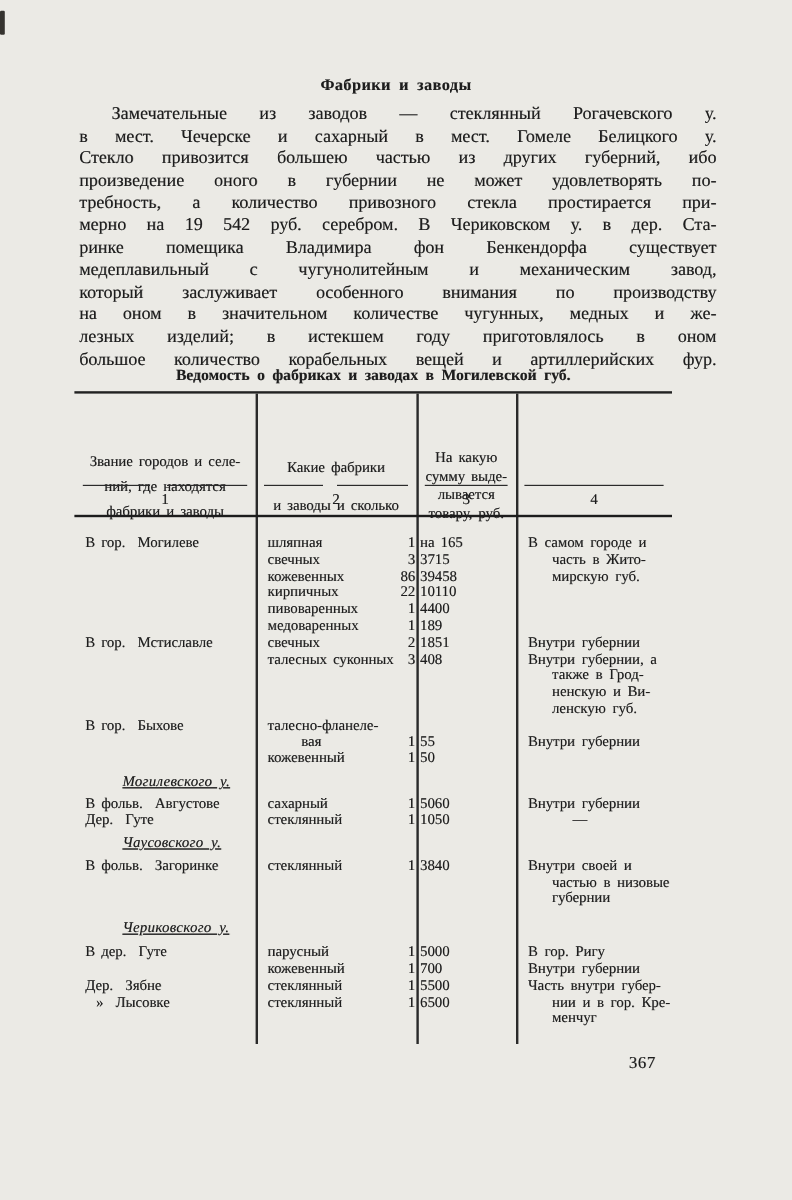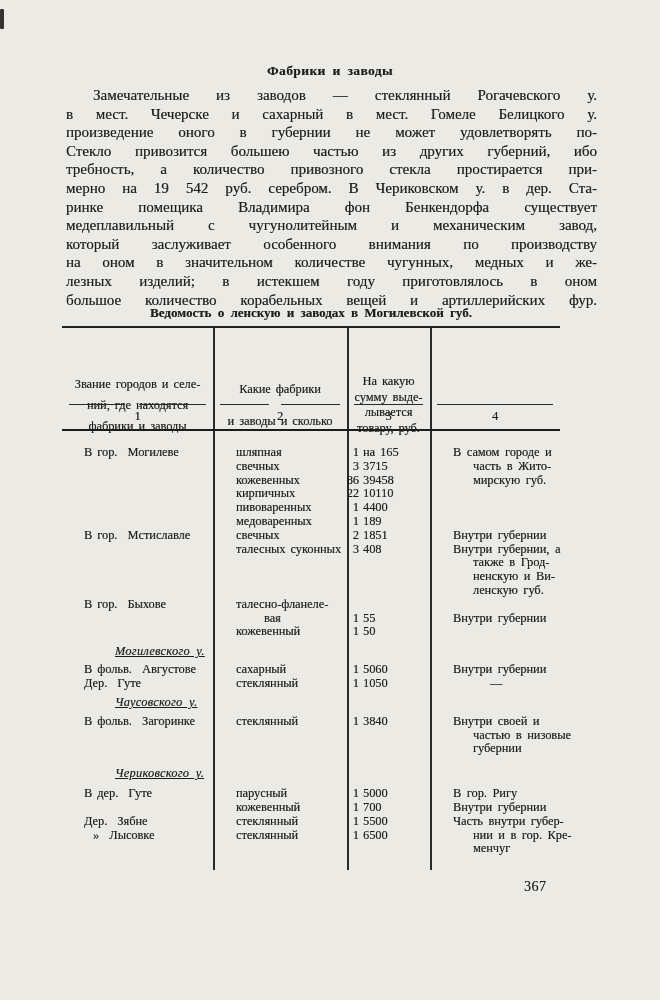--- a/index.html
+++ b/index.html
@@ -44,21 +44,21 @@
 
   .numrow{
     position:absolute; left:0; top:78px; width:498px; height:25px;
     display:grid; grid-template-columns:151px 134px 83px 130px;
   }
   .ncell{display:flex; flex-direction:column; align-items:stretch;}
   .numdash{height:1px; background:#2b2b2b; margin:0 7px 5px;}
   .numdash.split{background:linear-gradient(90deg,#2b2b2b 0 41%,transparent 41% 51%,#2b2b2b 51% 100%);}
   .numval{text-align:center; font-size:12.5px; line-height:13px;}
 
-  .tbody{position:absolute; left:16px; top:106px; width:498px; padding-top:14px;}
+  .tbody{position:absolute; left:3px; top:106px; width:498px; padding-top:14px;}
   .trow{
     display:grid; grid-template-columns:151px 134px 83px 130px;
     height:13.8px; line-height:13.8px; word-spacing:2px;
   }
   .c1{padding-left:6px; white-space:pre; overflow:hidden;}
   .c1.ind{padding-left:15px;}
   .c2{display:flex; justify-content:space-between; padding:0 4px 0 7px; overflow:hidden;}
   .c2 .nm.ind{padding-left:28px;}
   .c3{padding-right:22px;}
   .c4{padding-left:7px; word-spacing:2.5px; overflow:hidden;}
@@ -73,33 +73,33 @@
 <body>
 
 <div class="page">
   <div class="artifact"></div>
 
   <div class="heading">Фабрики и заводы</div>
 
   <div class="paragraph">
     <div class="pline first">Замечательные из заводов — стеклянный Рогачевского у.</div>
     <div class="pline">в мест. Чечерске и сахарный в мест. Гомеле Белицкого у.</div>
+    <div class="pline">Стекло привозится большею частью из других губерний, ибо</div>
     <div class="pline">произведение оного в губернии не может удовлетворять по-</div>
-    <div class="pline">Стекло привозится большею частью из других губерний, ибо</div>
     <div class="pline">требность, а количество привозного стекла простирается при-</div>
     <div class="pline">мерно на 19 542 руб. серебром. В Чериковском у. в дер. Ста-</div>
     <div class="pline">ринке помещика Владимира фон Бенкендорфа существует</div>
     <div class="pline">медеплавильный с чугунолитейным и механическим завод,</div>
     <div class="pline">который заслуживает особенного внимания по производству</div>
     <div class="pline">на оном в значительном количестве чугунных, медных и же-</div>
     <div class="pline">лезных изделий; в истекшем году приготовлялось в оном</div>
     <div class="pline">большое количество корабельных вещей и артиллерийских фур.</div>
   </div>
 
-  <div class="table-title">Ведомость о ленскую и заводах в Могилевской губ.</div>
+  <div class="table-title">Ведомость о фабриках и заводах в Могилевской губ.</div>
 
   <div class="table-area">
     <div class="topline"></div>
     <div class="vline v1"></div>
     <div class="vline v2"></div>
     <div class="vline v3"></div>
 
     <div class="thead">
       <div class="hcell h1">
         <div>Звание городов и селе-</div>

